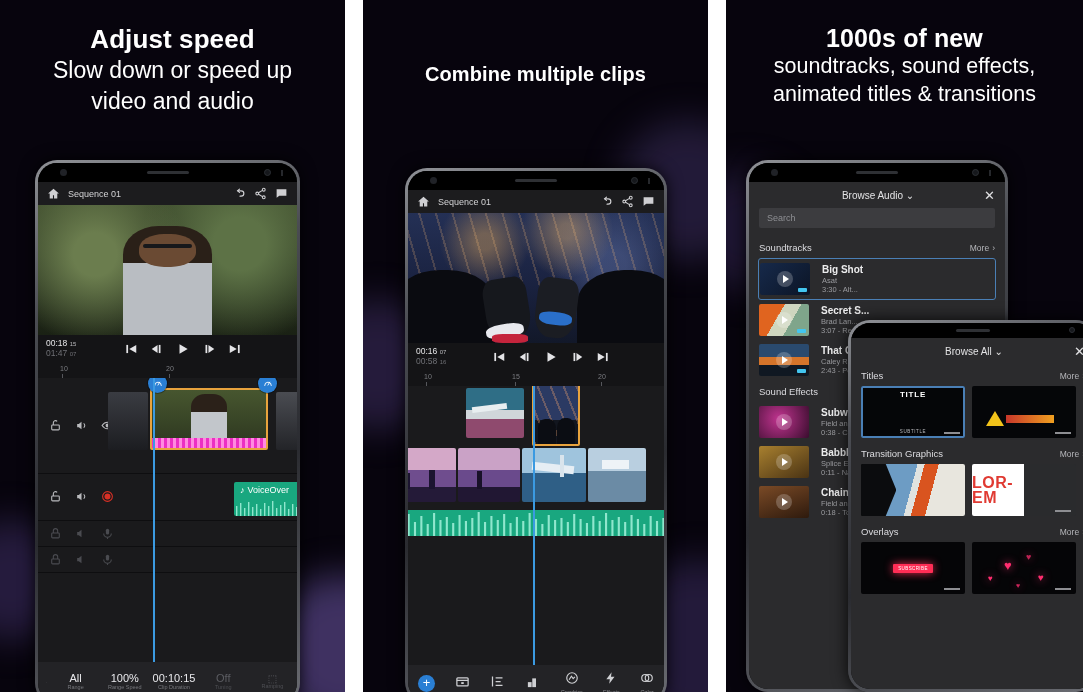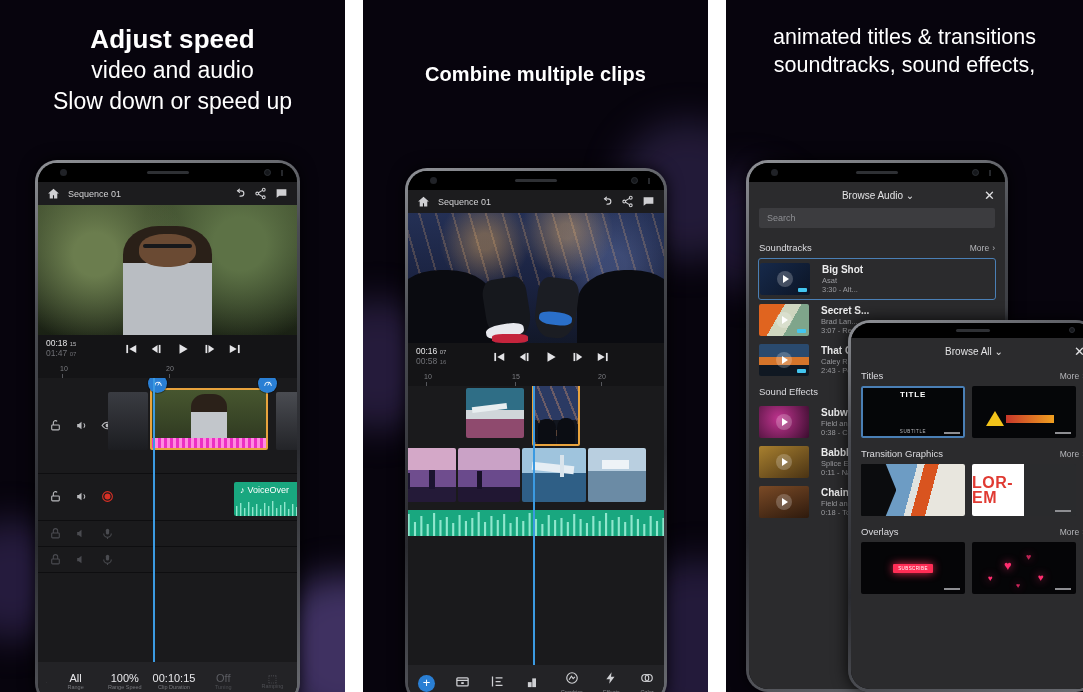--- a/index.html
+++ b/index.html
@@ -158,22 +158,22 @@
 <body>
 
 <div class="shot">
 
   <div class="panel p1">
     <div class="glow g2"></div>
     <div class="glow g1"></div>
 
     <div class="headline">
       <div class="hl-big">Adjust speed</div>
+      <div class="hl-sub">Slow down or speed up</div>
       <div class="hl-sub">video and audio</div>
-      <div class="hl-sub">Slow down or speed up</div>
     </div>
 
     <div class="phone" style="left:35px; top:160px; width:265px; height:545px;">
       <div class="phone-inner">
         <div class="notchbar">
           <span class="statl"></span>
           <span class="speaker"></span>
           <span class="cam"></span>
           <span class="statr"></span>
         </div>
@@ -699,22 +699,23 @@
       </div>
     </div>
   </div>
 
   <div class="gap"></div>
 
   <div class="panel p3">
     <div class="glow g6"></div>
 
     <div class="headline">
+      <div class="hl-big">1000s of new</div>
+      <div class="hl-sub">soundtracks, sound effects,</div>
       <div class="hl-sub">animated titles &amp; transitions</div>
-      <div class="hl-sub">soundtracks, sound effects,</div>
     </div>
 
     <div class="phone" style="left:20px; top:160px; width:262px; height:532px;">
       <div class="phone-inner">
         <div class="notchbar">
           <span class="statl"></span>
           <span class="speaker"></span>
           <span class="cam"></span>
           <span class="statr"></span>
         </div>

